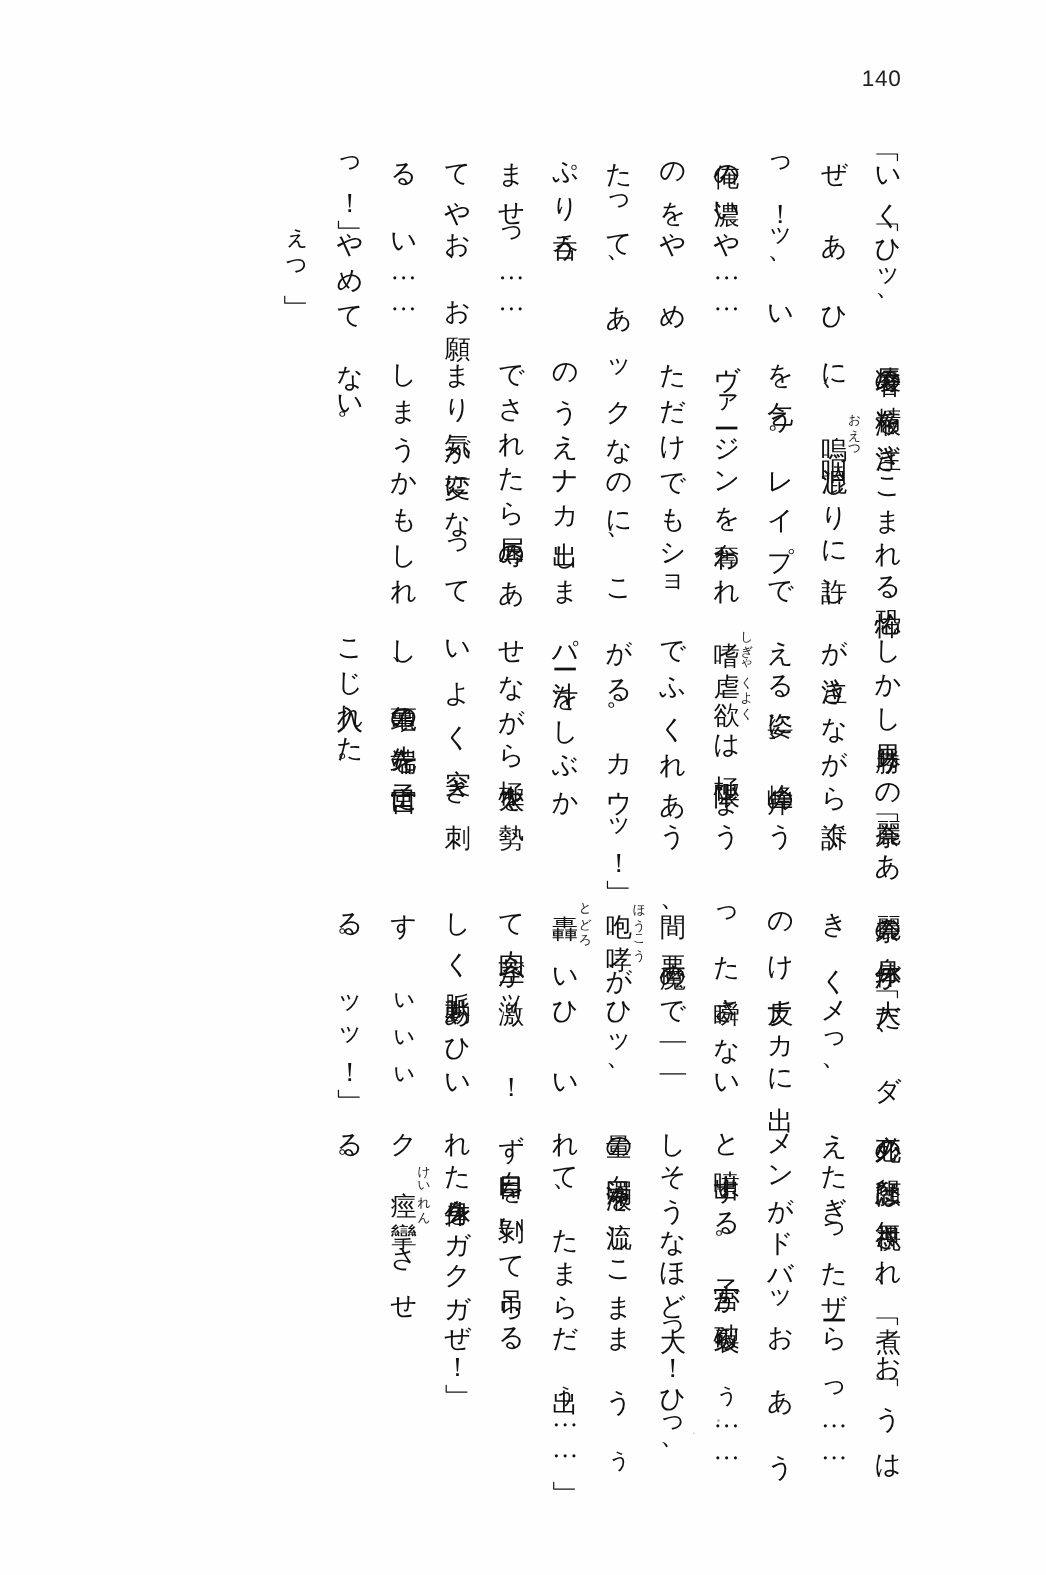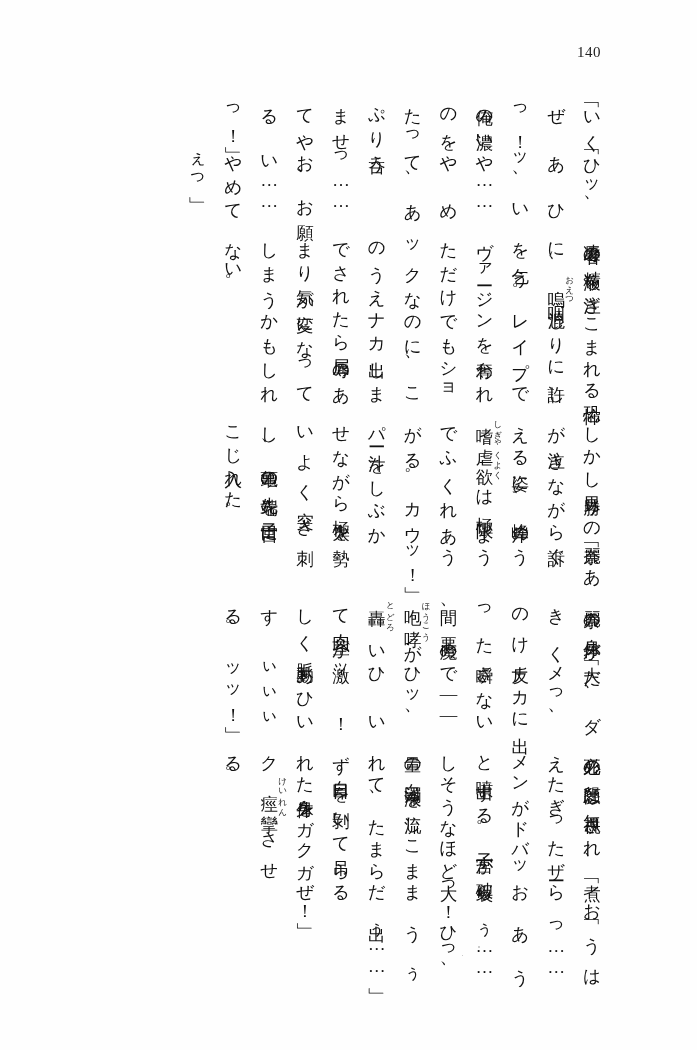--- a/index.html
+++ b/index.html
@@ -23,21 +23,21 @@
     box-sizing: border-box;
     background: #fefefe;
   }
   .page-number {
     position: absolute;
     top: 44px;
     right: 96px;
     font-size: 15px;
     letter-spacing: 0.5px;
     color: #222;
-    font-family: Liberation Serif, serif;
+    font-family: Liberation Sans, sans-serif;
   }
   .text-block {
     position: absolute;
     top: 96px;
     right: 88px;
     bottom: 72px;
     left: 56px;
     writing-mode: vertical-rl;
     text-orientation: upright;
     direction: ltr;

